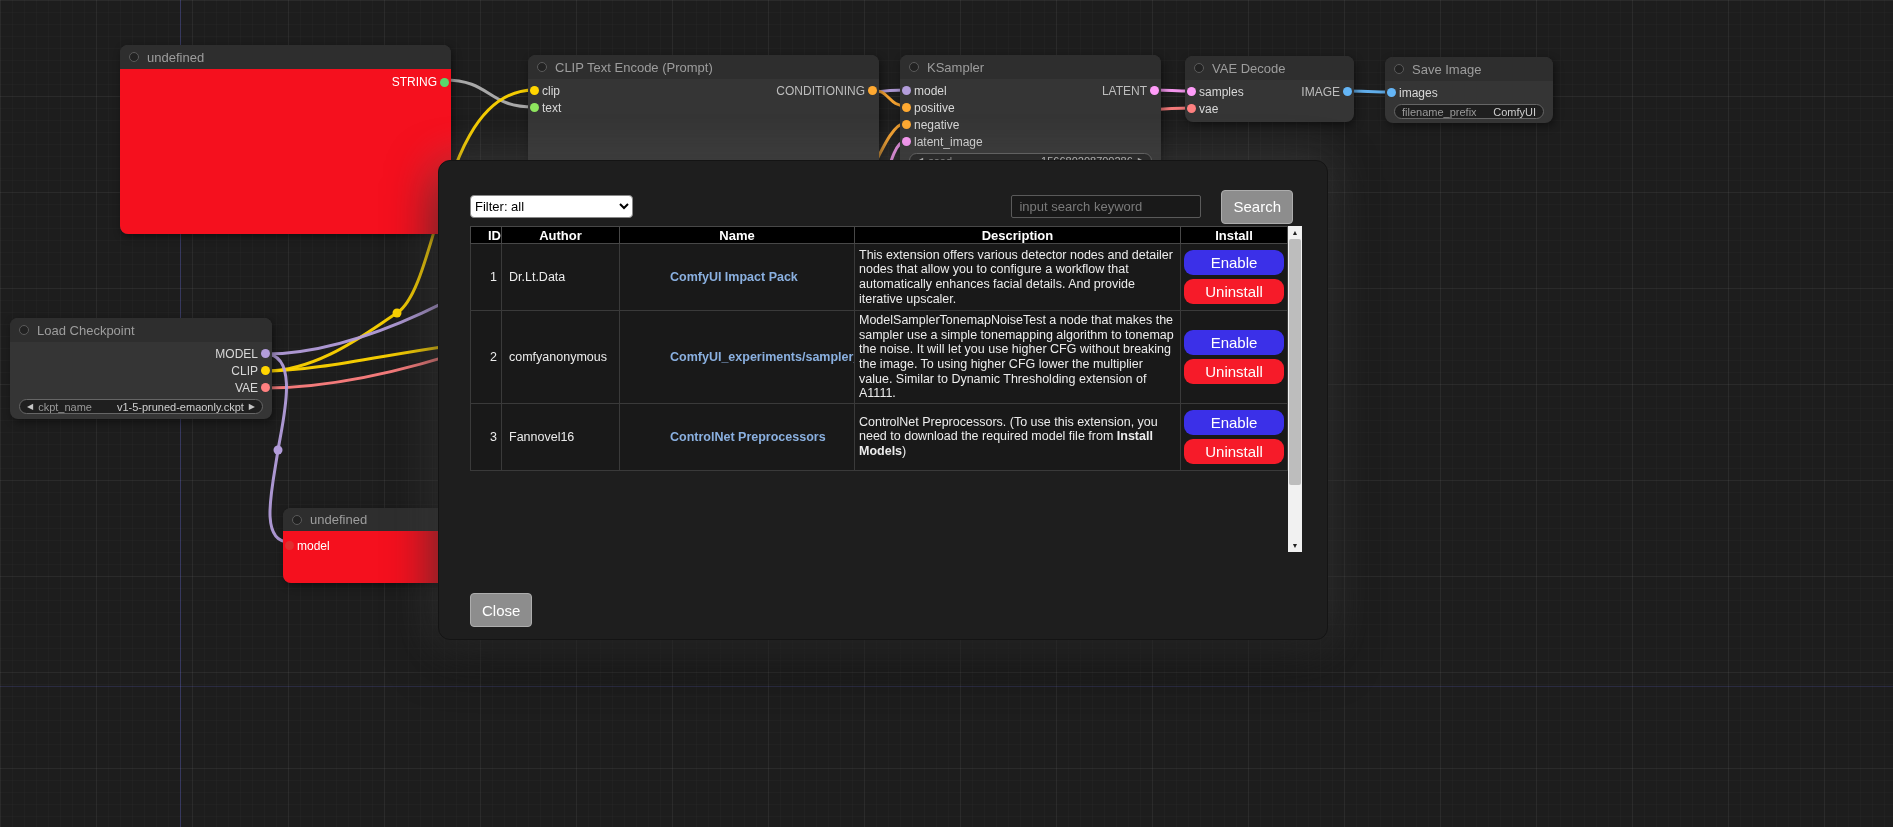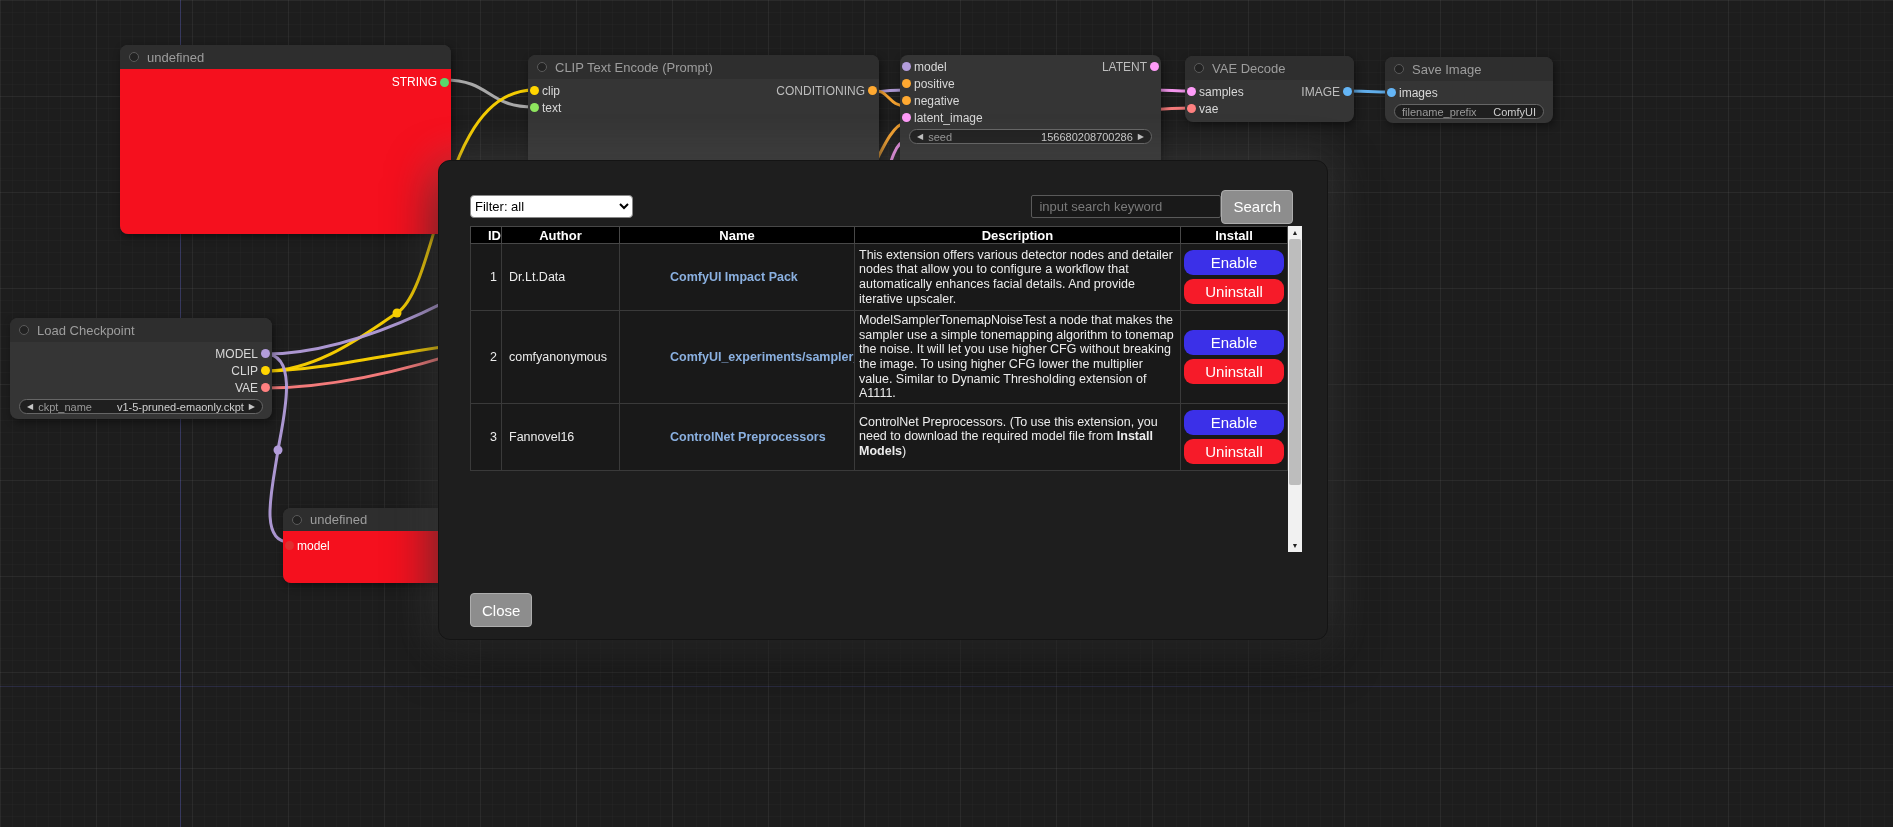--- a/index.html
+++ b/index.html
@@ -64,21 +64,21 @@
   .widget .arrow { font-size:8px; color:#c5c5c5; line-height:1; }
 
   
   .modal { position:absolute; left:438px; top:160px; width:890px; height:480px;
            background:#1e1e1e; border-radius:12px; z-index:50; border:1px solid #141414;
            box-shadow: 0 0 46px 6px rgba(255,255,255,0.14), 0 14px 50px rgba(0,0,0,0.75); }
   .modal-toolbar { position:absolute; left:31px; right:34px; top:33px; height:25px;
                    display:flex; align-items:center; }
   .filter-select { width:163px; height:23px; font-size:13px; font-family:inherit;
                    border-radius:4px; border:1px solid #888; background:#fff; color:#000; }
-  .toolbar-right { margin-left:auto; display:flex; gap:0; align-items:center; }
+  .toolbar-right { margin-left:auto; display:flex; gap:20px; align-items:center; }
   .search-input { width:190px; height:23px; background:#191919; border:1px solid #5a5a5a;
                   color:#ccc; font-size:13px; padding:0 7px; border-radius:2px; font-family:inherit; }
   .search-input::placeholder { color:#7a7a7a; }
   .gray-btn { background:#8d8d8d; color:#fff; border:1px solid #adadad; border-radius:4px;
               font-size:15px; height:34px; padding:0 11px; font-family:inherit; cursor:pointer; }
   .close-btn { position:absolute; left:31px; bottom:12px; }
 
   .table-area { position:absolute; left:31px; top:65px; width:832px; height:326px; }
   .ext-table { border-collapse:collapse; width:817px; table-layout:fixed; }
   .ext-table th { background:#000; color:#fff; font-size:13px; font-weight:bold;
@@ -165,20 +165,24 @@
         </div>
       </div>
       <div class="slot in">
         <span class="pdot d-text"></span>
         <span>text</span>
       </div>
     </div>
   </div>
 
   <div class="node" style="left:900px;top:55px;width:261px;height:220px;">
+    <div class="node-header">
+      <span class="cdot"></span>
+      <span>KSampler</span>
+    </div>
     <div class="node-body">
       <div class="srow">
         <div class="slot in">
           <span class="pdot d-model"></span>
           <span>model</span>
         </div>
         <div class="slot out">
           <span style="color:#bdbdbd;">LATENT</span>
           <span class="pdot d-latent"></span>
         </div>

